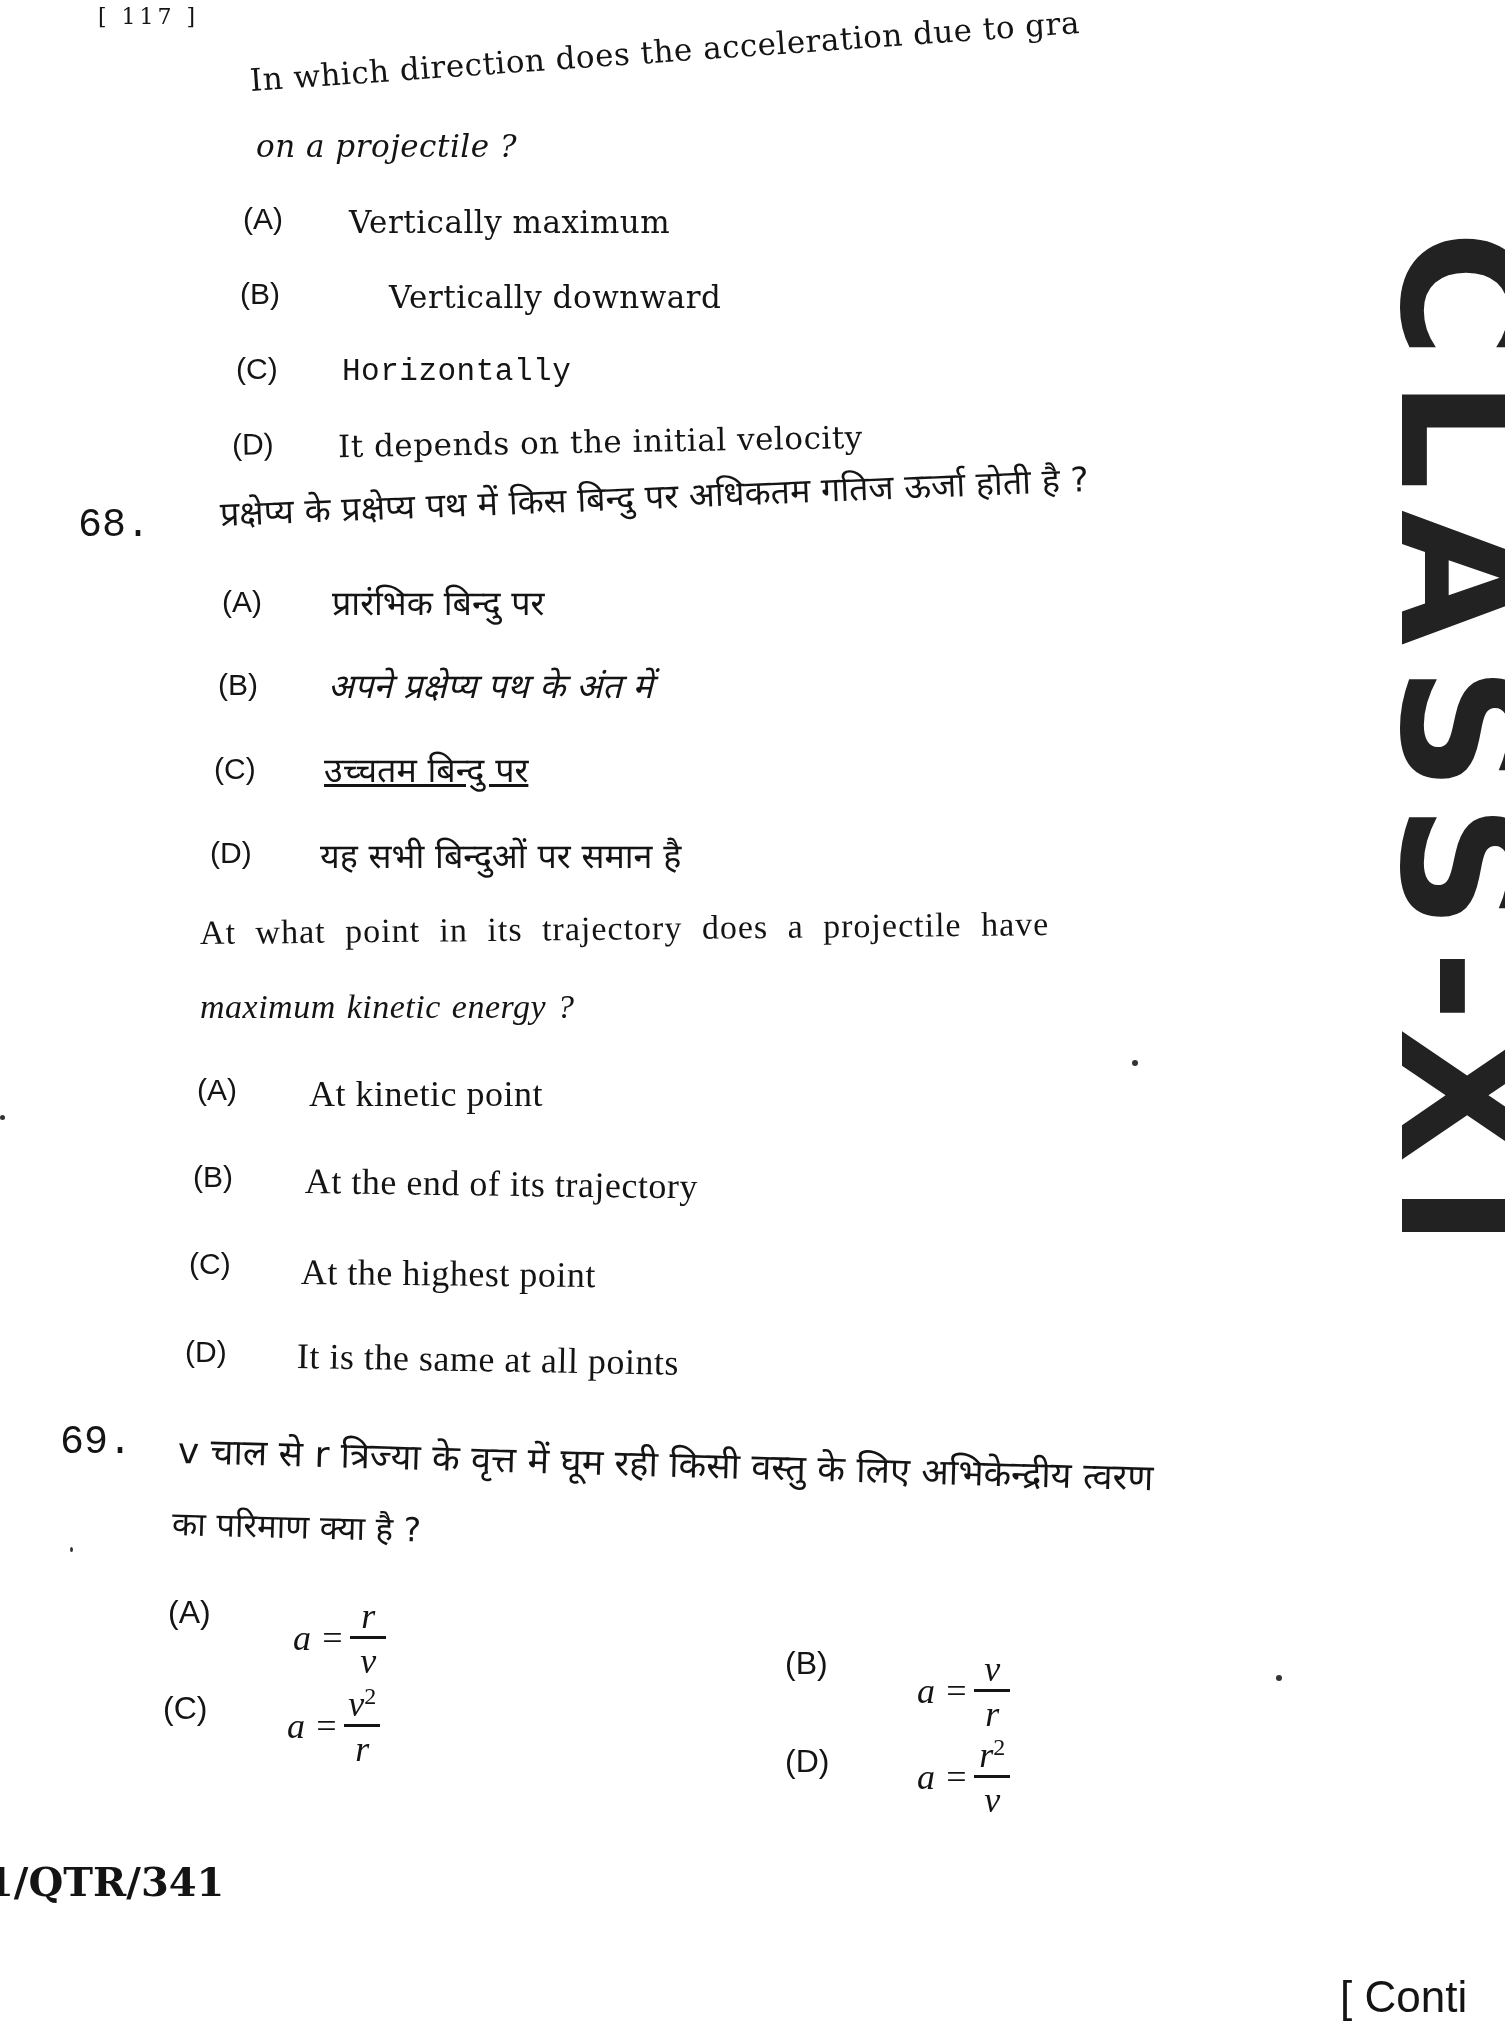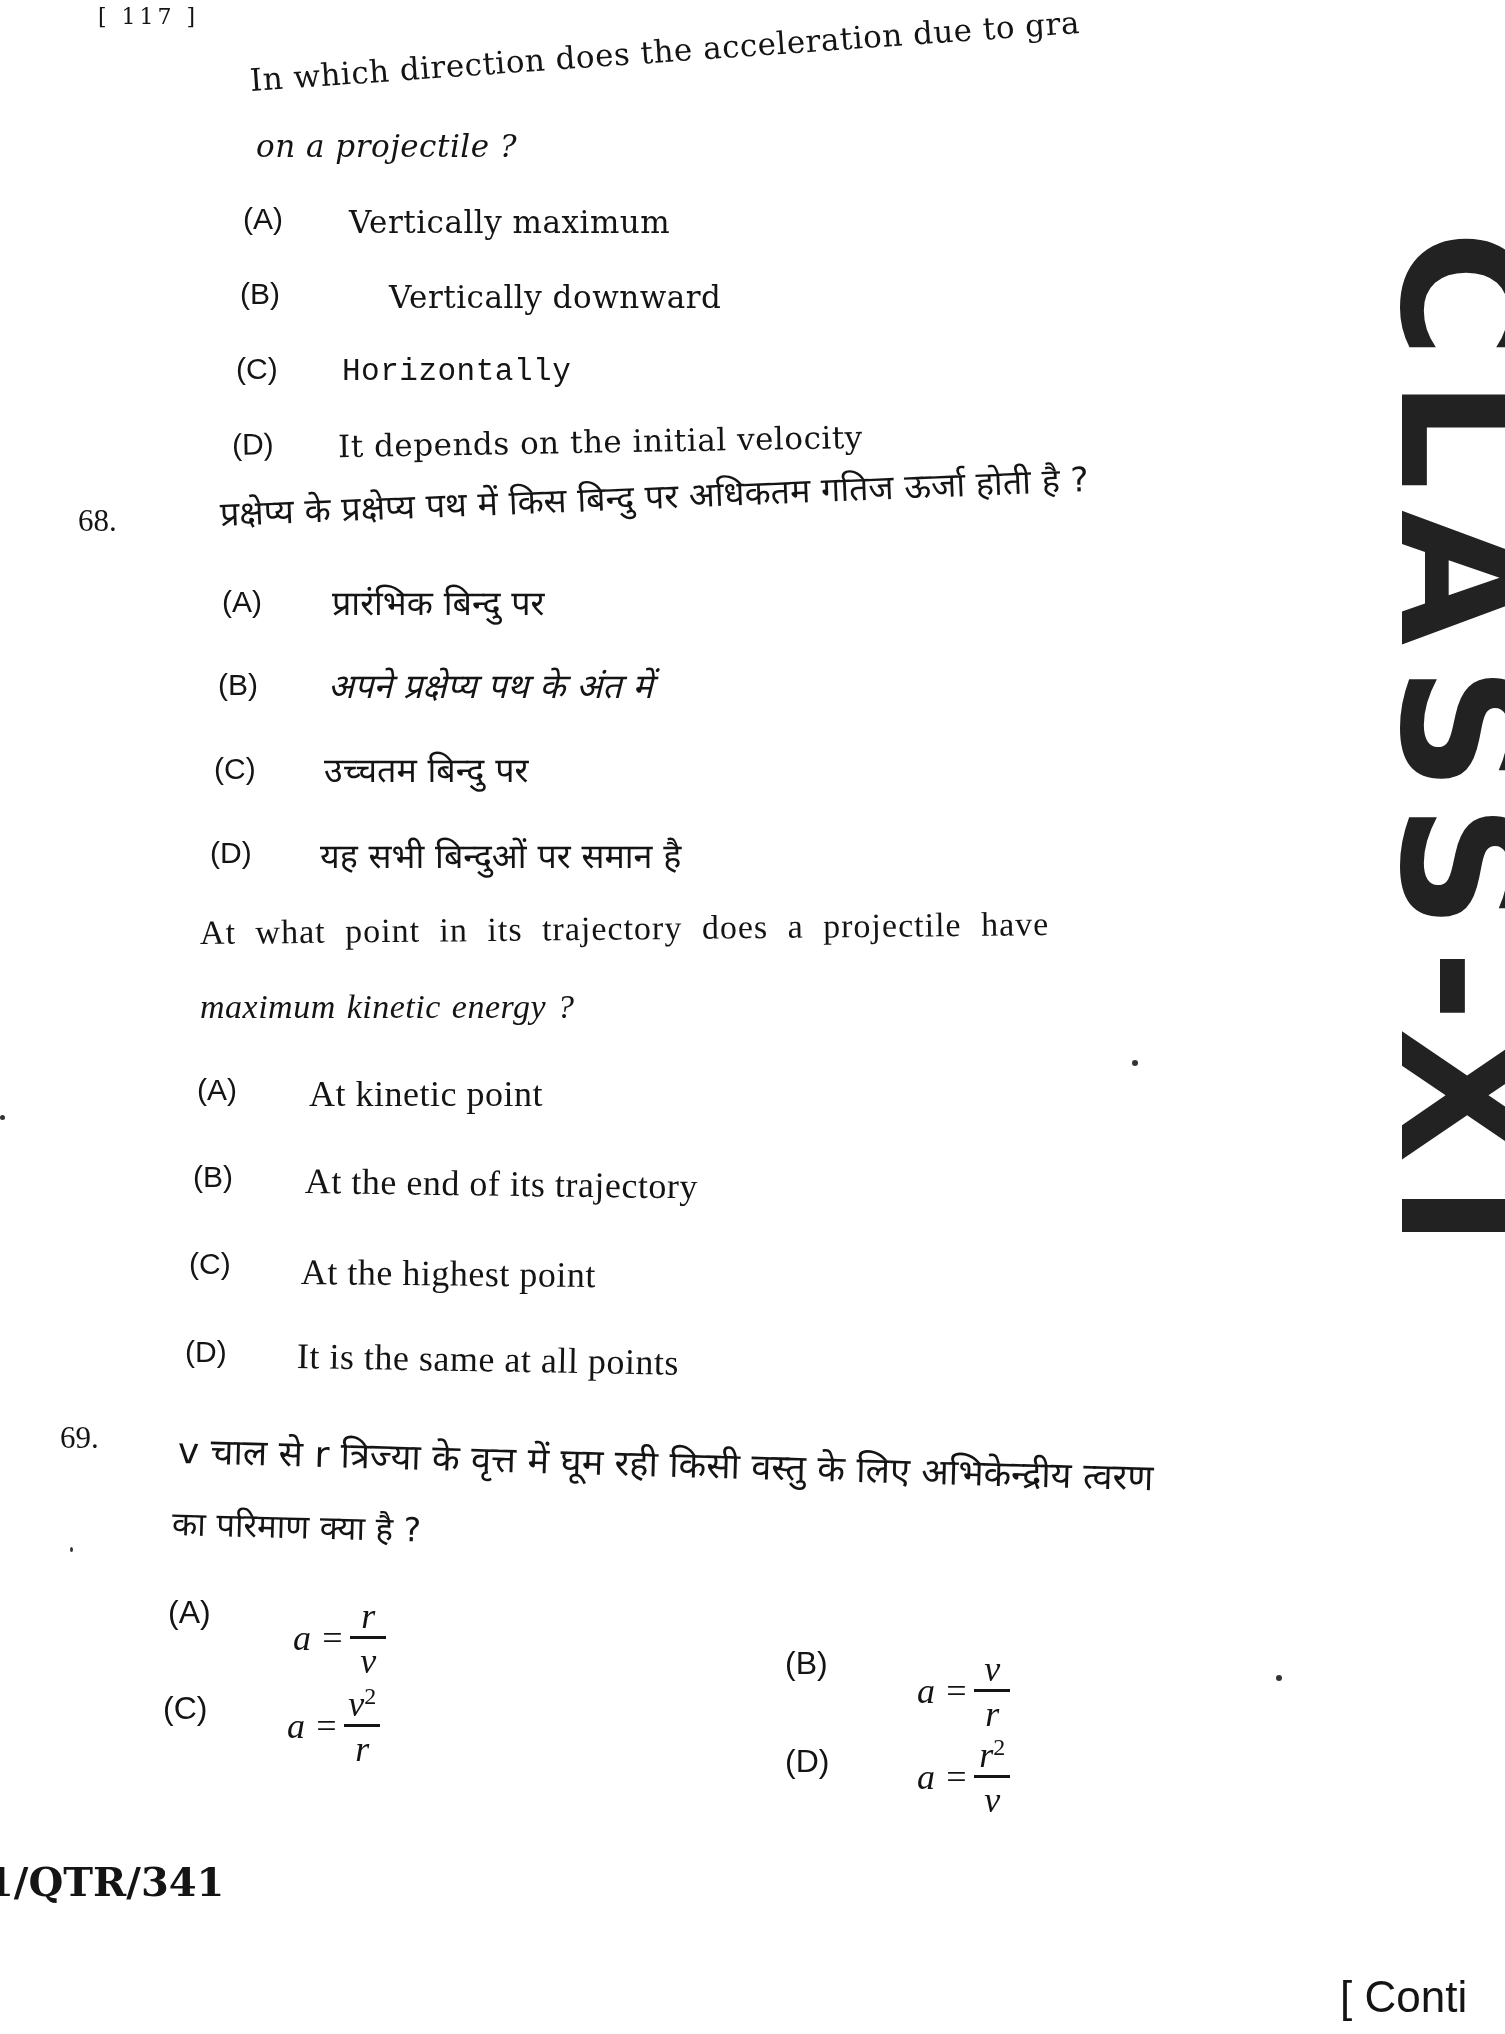--- a/index.html
+++ b/index.html
@@ -7,21 +7,21 @@
     width: 1505px; height: 2034px; position: relative; overflow: hidden;
     background: #ffffff; color: #141414;
     font-family: "DejaVu Serif", "Liberation Serif", serif;
   }
   .abs { position: absolute; white-space: nowrap; }
   .page-no { left: 98px; top: 4px; font-size: 22px; letter-spacing: 4px; font-family: "DejaVu Serif", serif; }
   .q-en { font-size: 31px; font-family: "DejaVu Serif", serif; letter-spacing: 0.5px; }
   .opt-label { font-size: 30px; font-family: "Liberation Sans", sans-serif; }
   .opt-text { font-size: 31px; font-family: "DejaVu Serif", serif; letter-spacing: 0.5px; }
   .hi { font-size: 34px; font-family: "DejaVu Sans", sans-serif; }
-  .q-num { font-size: 31px; font-family: Liberation Serif, serif; }
+  .q-num { font-size: 40px; font-family: Liberation Mono, monospace; }
   .q-en-big { font-size: 34px; font-family: "Liberation Serif", serif; letter-spacing: 1px; word-spacing: 10px; }
   .opt-big { font-size: 36px; font-family: "Liberation Serif", serif; letter-spacing: 0.5px; }
   .formula { display: inline-flex; align-items: center; font-family: "Liberation Serif", serif; font-style: italic; font-size: 36px; }
   .frac { display: inline-flex; flex-direction: column; align-items: center; margin-left: 6px; line-height: 1; }
   .frac .num { padding: 0 4px 2px; border-bottom: 3px solid #141414; min-width: 28px; text-align: center; }
   .frac .den { padding-top: 4px; }
   .frac sup { font-size: 24px; font-style: normal; vertical-align: 12px; }
   .footer-code { left: -14px; top: 1858px; font-size: 40px; font-weight: bold; font-family: "DejaVu Serif", serif; }
   .continued { left: 1340px; top: 1972px; font-size: 44px; font-family: "Liberation Sans", sans-serif; }
   .wm-wrap { position: absolute; left: 1385px; top: 230px; width: 120px; height: 1300px; overflow: hidden; }
@@ -68,21 +68,21 @@
   <div class="abs" style="left:222px; top:585px;">
     <span class="opt-label">(A)</span>
     <span class="hi" style="position:absolute; left:110px; top:-6px;">प्रारंभिक बिन्दु पर</span>
   </div>
   <div class="abs" style="left:218px; top:668px;">
     <span class="opt-label">(B)</span>
     <span class="hi" style="position:absolute; left:110px; top:-6px;font-style:italic;">अपने प्रक्षेप्य पथ के अंत में</span>
   </div>
   <div class="abs" style="left:214px; top:752px;">
     <span class="opt-label">(C)</span>
-    <span class="hi" style="position:absolute; left:110px; top:-6px;">उच्चतम बिन्दु पर</span>
+    <span class="hi" style="position:absolute; left:110px; top:-6px;text-decoration:underline;">उच्चतम बिन्दु पर</span>
   </div>
   <div class="abs" style="left:210px; top:836px;">
     <span class="opt-label">(D)</span>
     <span class="hi" style="position:absolute; left:110px; top:-4px;">यह सभी बिन्दुओं पर समान है</span>
   </div>
 </div>
 
 <div class="abs q-en-big" style="left:200px; top:914px; transform-origin:0 50%; transform: rotate(-0.6deg);">At what point in its trajectory does a projectile have</div>
 <div class="abs q-en-big" style="left:200px; top:988px; word-spacing:2px; letter-spacing:0.5px;font-style:italic;">maximum kinetic energy ?</div>
 

